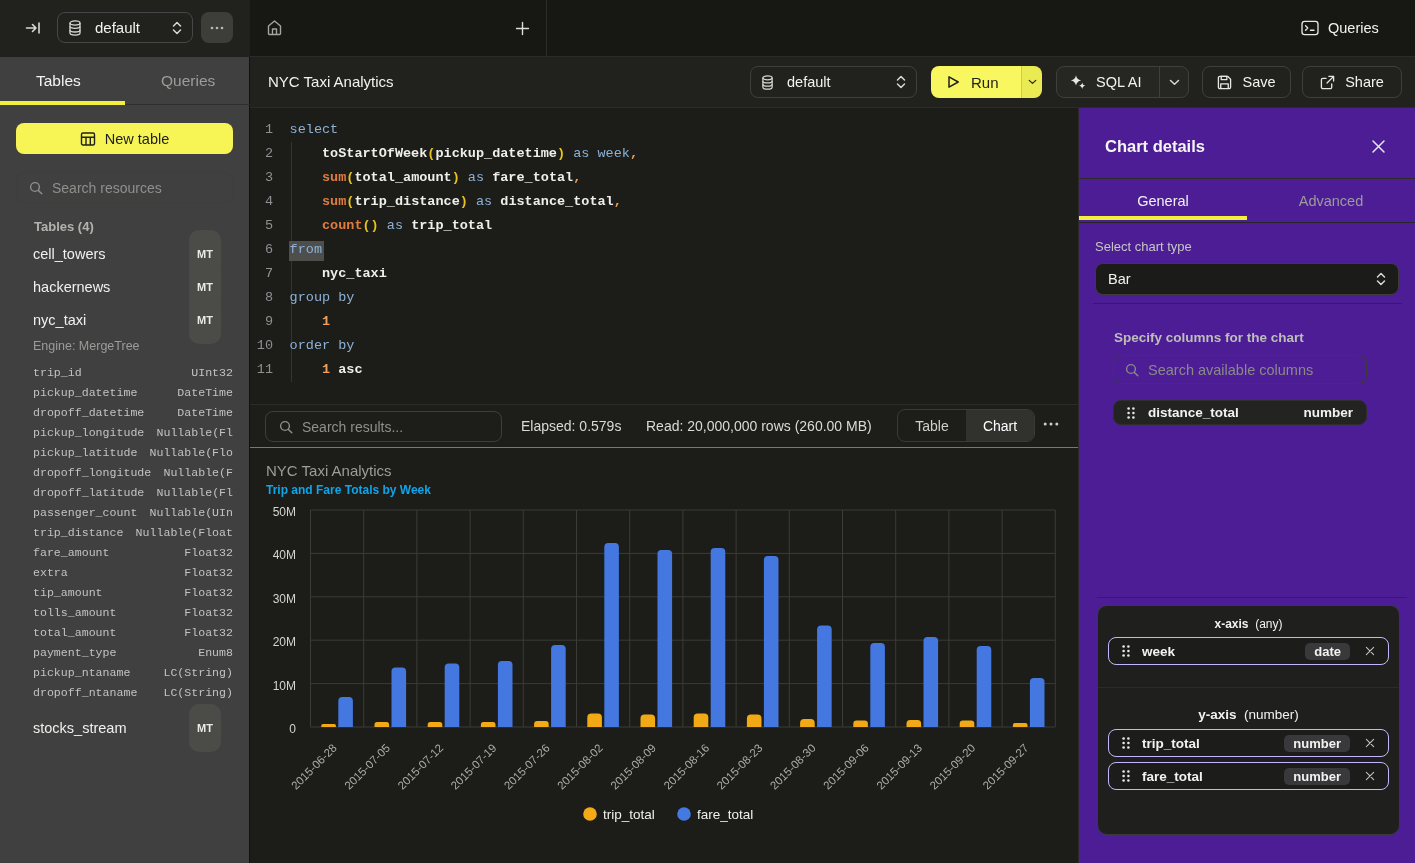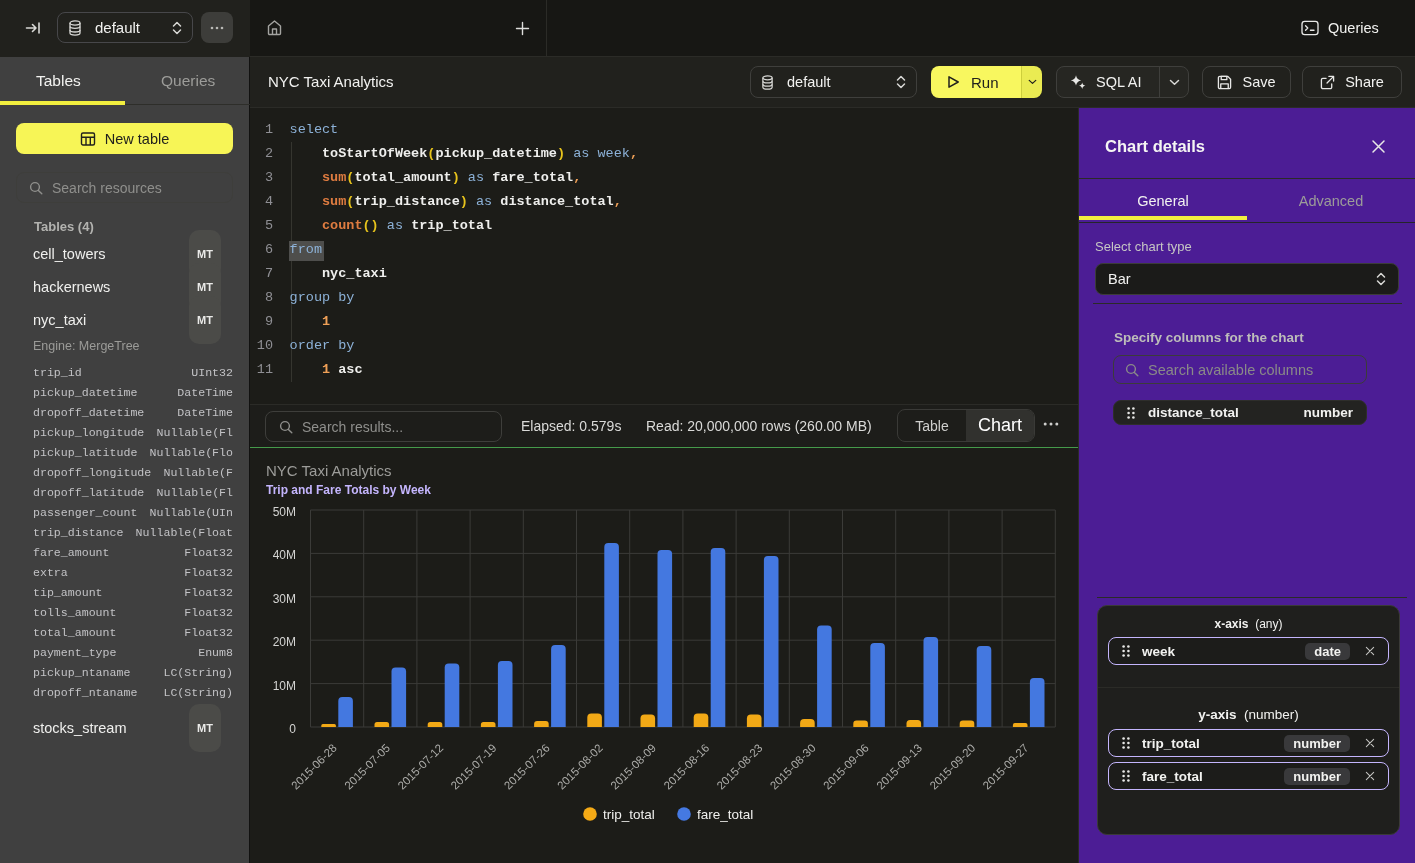--- a/index.html
+++ b/index.html
@@ -243,34 +243,34 @@
       <svg width="14" height="14" viewBox="0 0 14 14" fill="none" stroke="#8f8f8c" stroke-width="1.4" stroke-linecap="round">
           <circle cx="6" cy="6" r="4.4"></circle>
           <path d="M9.4 9.4L12.8 12.8"></path>
         </svg>
       <span>Search results...</span>
     </div>
     <div style="position:absolute;left:271px;top:13px;color:#dadad8;font-size:14px;">Elapsed: 0.579s</div>
     <div style="position:absolute;left:396px;top:13px;color:#dadad8;font-size:14px;">Read: 20,000,000 rows (260.00 MB)</div>
     <div style="position:absolute;left:647px;top:4px;width:138px;height:33px;border:1px solid #3a3a37;border-radius:8px;overflow:hidden;display:flex;background:#1d1d1a;">
       <div style="width:69px;display:flex;align-items:center;justify-content:center;color:#cfcfcd;font-size:14px;">Table</div>
-      <div style="width:69px;display:flex;align-items:center;justify-content:center;color:#ffffff;font-size:18px;font-weight:500;background:#31312e;">Chart</div>
+      <div style="width:69px;display:flex;align-items:center;justify-content:center;color:#ffffff;font-size:14px;font-weight:500;background:#31312e;">Chart</div>
     </div>
     <div style="position:absolute;left:793px;top:17px;">
         <svg width="16" height="4" viewBox="0 0 16 4">
           <circle cx="2.2" cy="2" r="1.5" fill="#cfcfcd"></circle>
           <circle cx="8" cy="2" r="1.5" fill="#cfcfcd"></circle>
           <circle cx="13.8" cy="2" r="1.5" fill="#cfcfcd"></circle>
         </svg>
       </div>
   </div>
   <div class="abs" id="greenline"></div>
   <div class="abs" id="chartarea">
     <div style="position:absolute;left:16px;top:14px;color:#9c9c99;font-size:15px;">NYC Taxi Analytics</div>
-    <div style="position:absolute;left:16px;top:35px;color:#c4b5fd;font-size:12px;font-weight:700;">Trip and Fare Totals by Week</div>
+    <div style="position:absolute;left:16px;top:35px;color:#0ea5e9;font-size:12px;font-weight:700;">Trip and Fare Totals by Week</div>
     <svg width="828" height="415" viewBox="0 0 828 415" font-family="Liberation Sans, sans-serif">
         <g stroke="#3b3b38" stroke-width="1">
           <line x1="60.5" y1="62.0" x2="60.5" y2="279.0"></line>
           <line x1="113.7" y1="62.0" x2="113.7" y2="279.0"></line>
           <line x1="166.9" y1="62.0" x2="166.9" y2="279.0"></line>
           <line x1="220.1" y1="62.0" x2="220.1" y2="279.0"></line>
           <line x1="273.3" y1="62.0" x2="273.3" y2="279.0"></line>
           <line x1="326.5" y1="62.0" x2="326.5" y2="279.0"></line>
           <line x1="379.7" y1="62.0" x2="379.7" y2="279.0"></line>
           <line x1="432.9" y1="62.0" x2="432.9" y2="279.0"></line>

